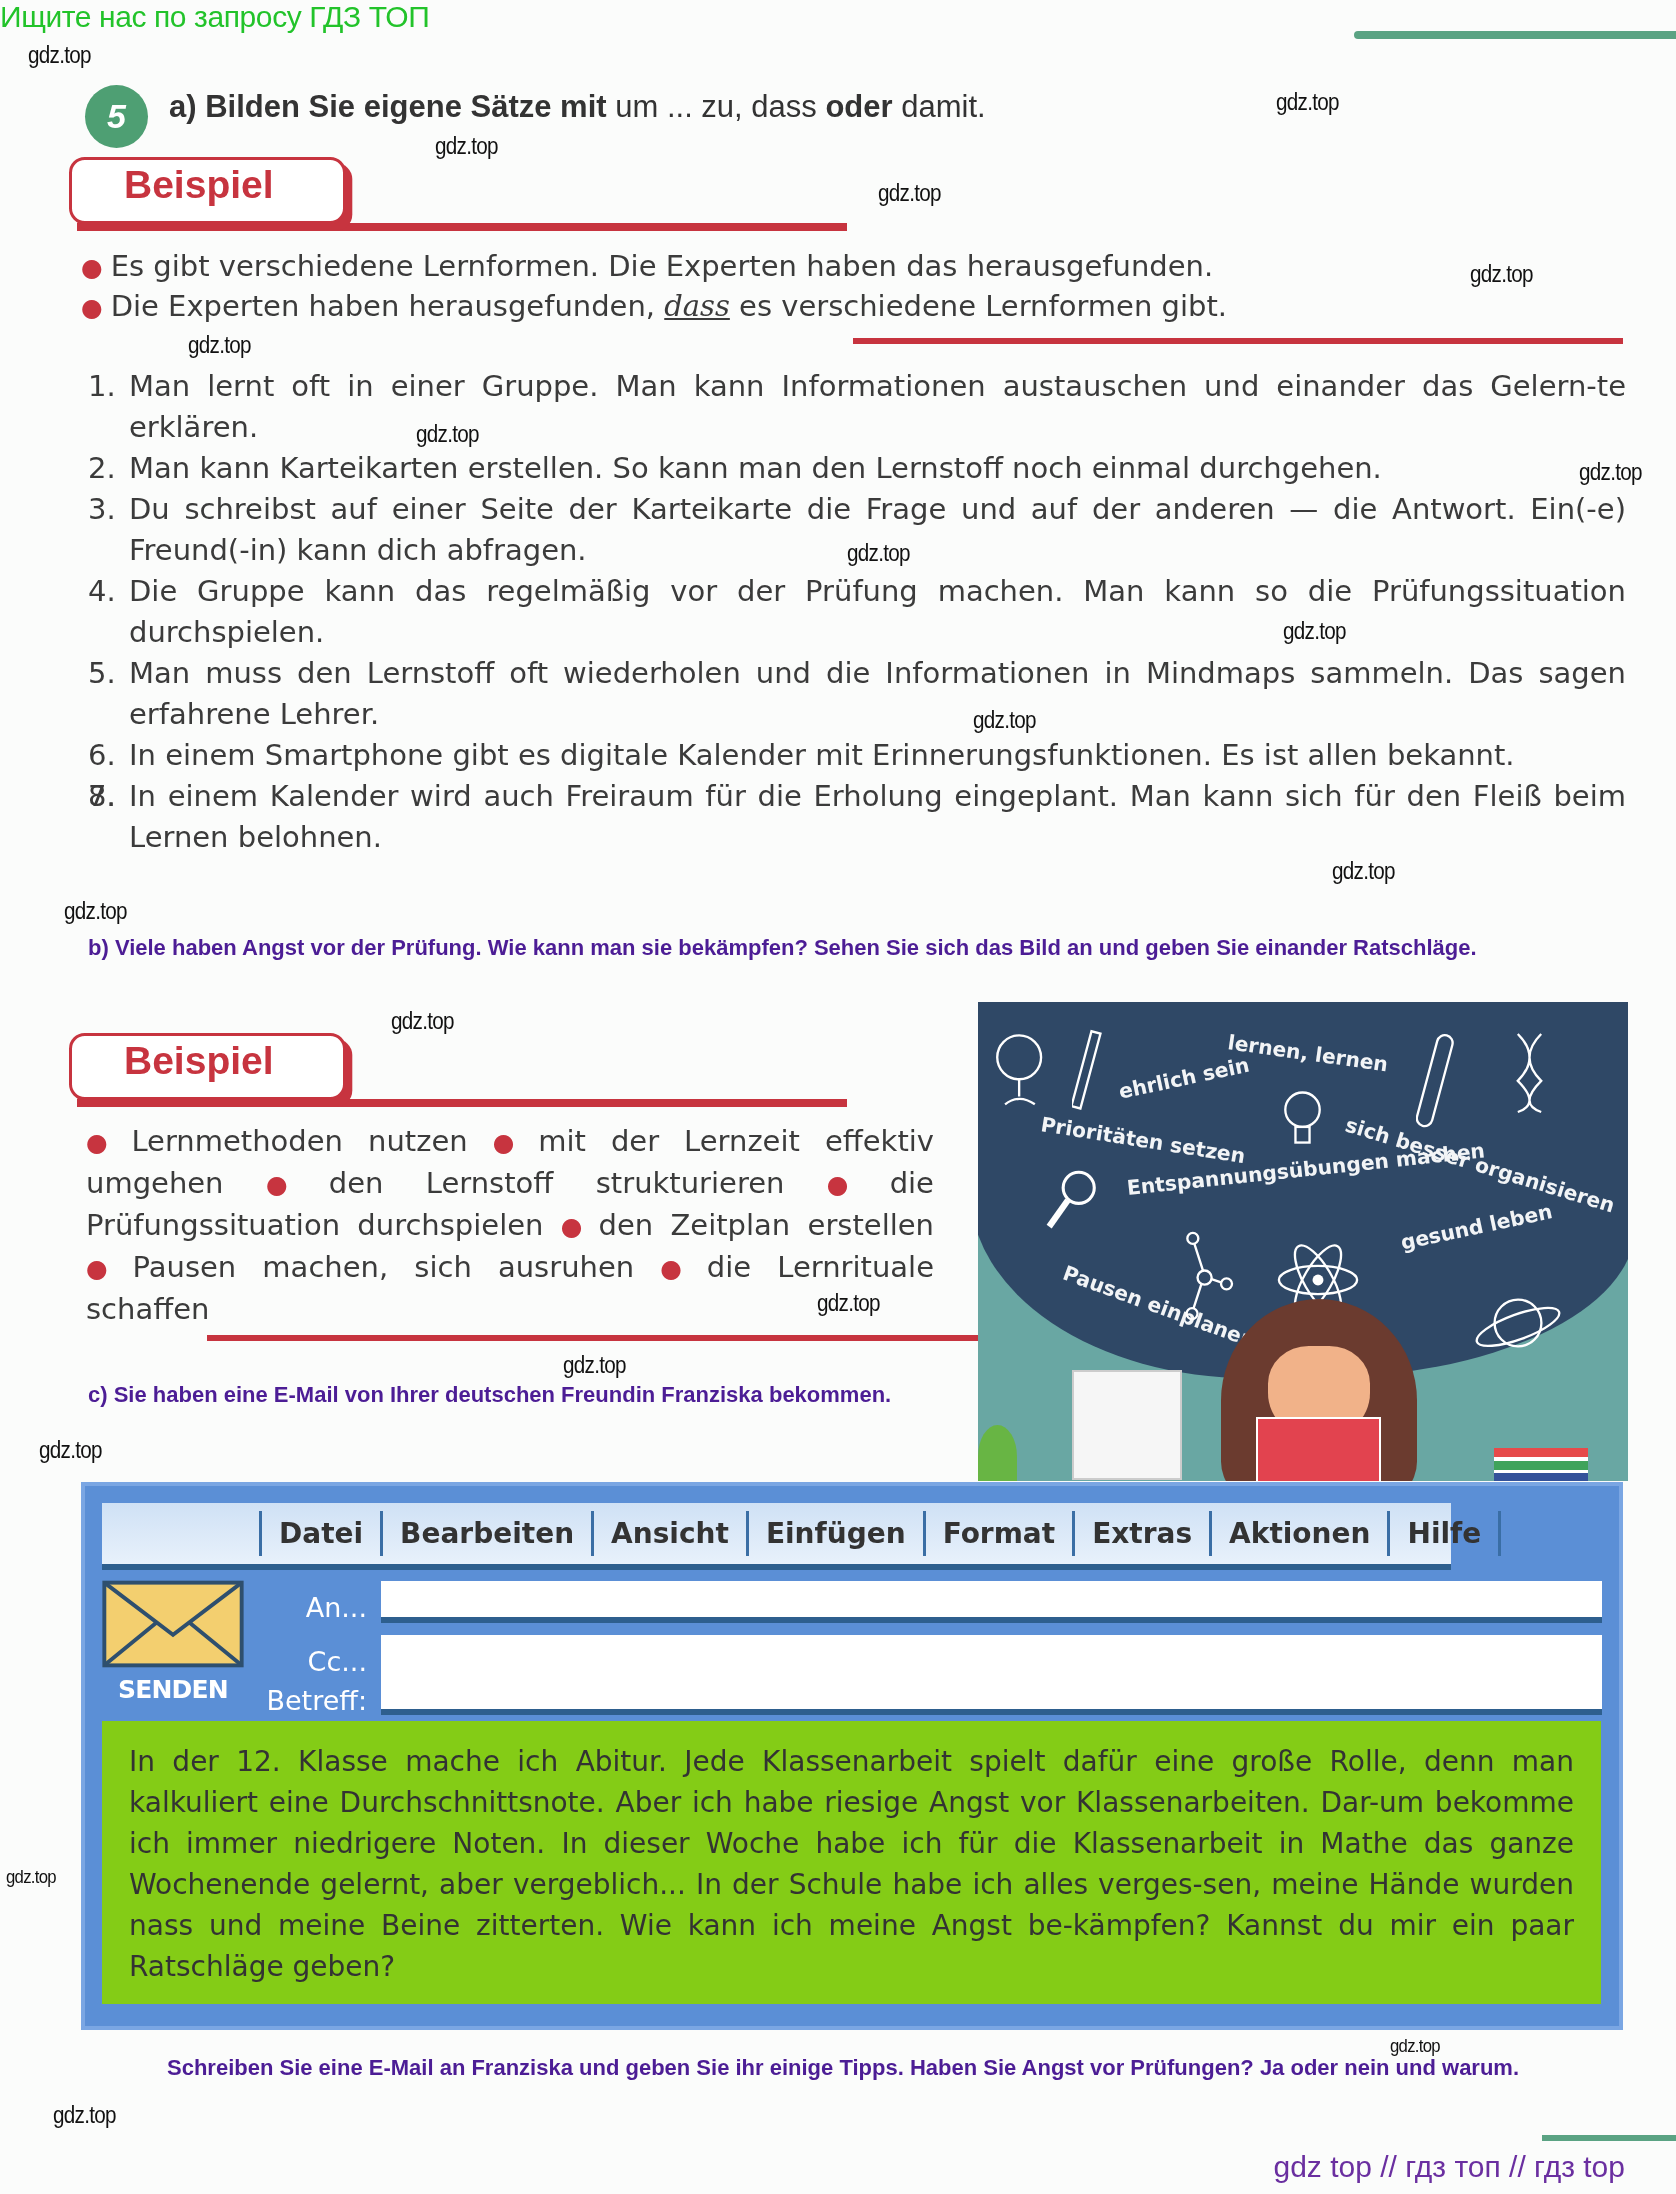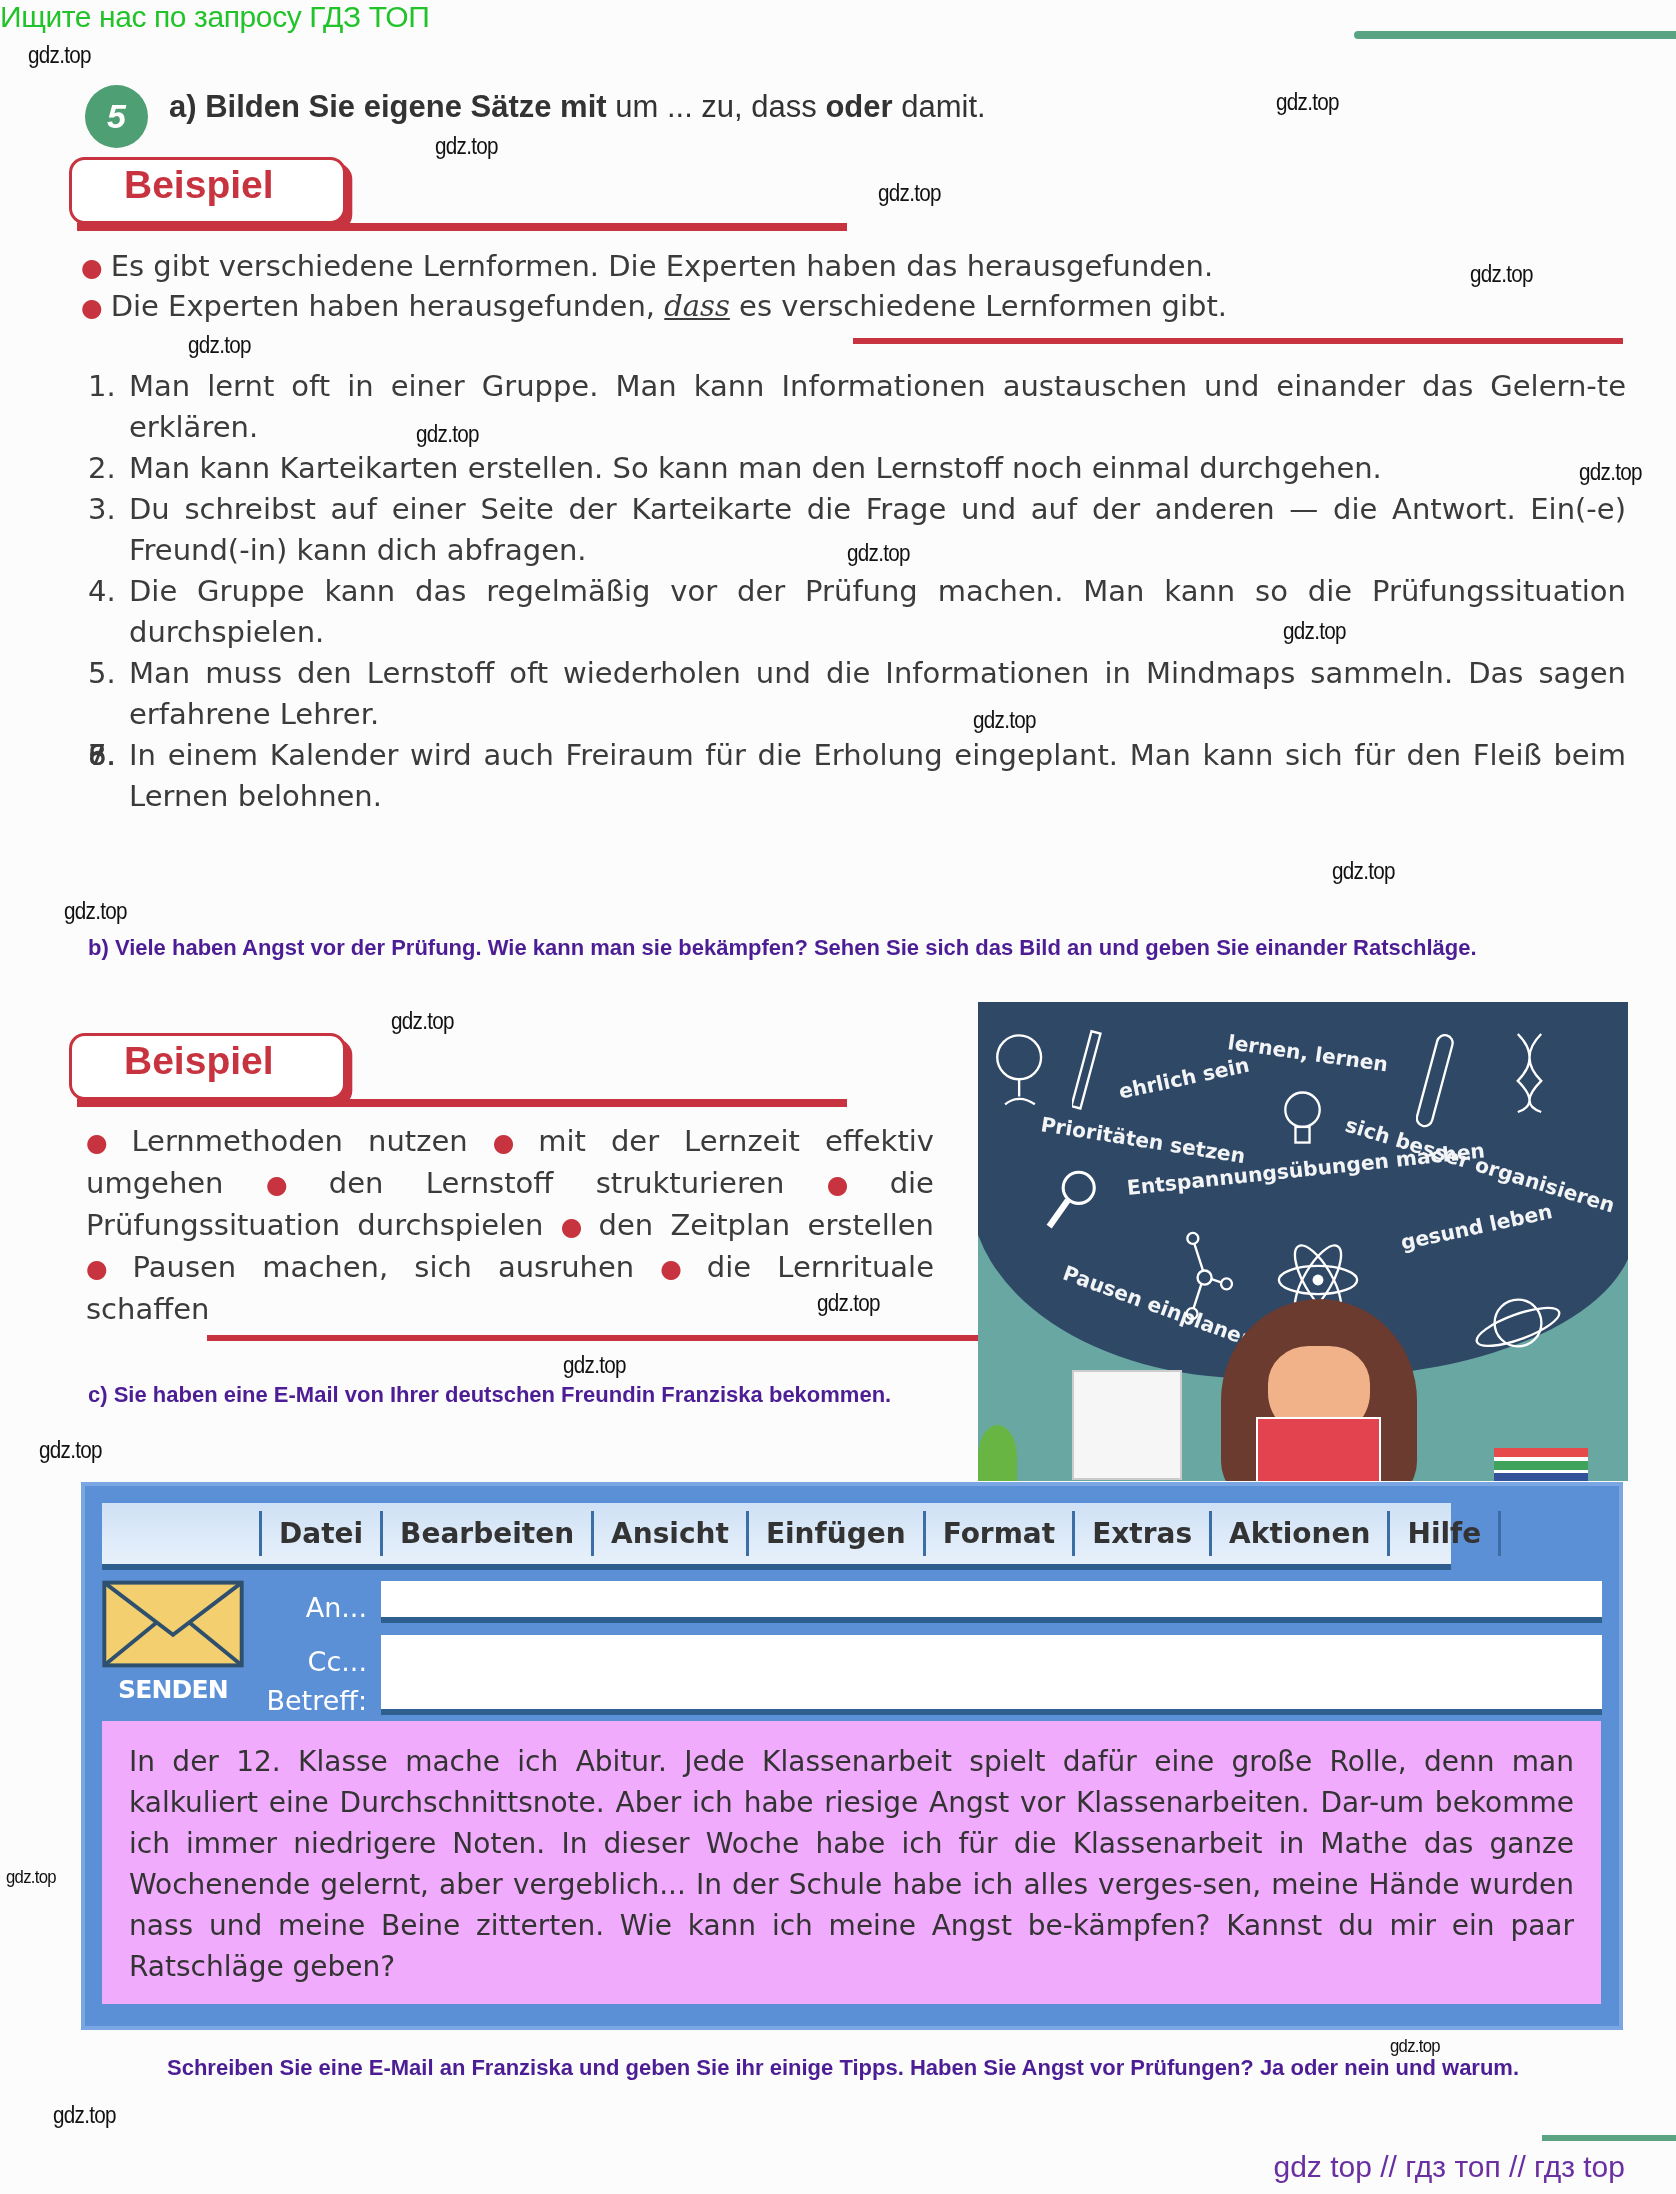--- a/index.html
+++ b/index.html
@@ -43,21 +43,21 @@
   .illus svg { position: absolute; }
 
   .mail { position: absolute; left: 81px; top: 1482px; width: 1542px; height: 548px; background: #5b8fd6; border: 4.7px solid #7aa6e3; }
   .mail .menubar { position: absolute; left: 17px; top: 17px; width: 1349px; height: 67px; background: linear-gradient(#cfe1f5, #e8f1fb); border-bottom: 6.3px solid #2e5f8e; display: flex; align-items: center; padding-left: 157px; }
   .mail .menu-item { font-family: "DejaVu Sans", sans-serif; font-weight: bold; font-size: 28px; color: #333; padding: 0 17px; border-left: 3.1px solid #3a6ea5; height: 45px; display: flex; align-items: center; }
   .mail .menu-item.last { border-right: 3.1px solid #3a6ea5; }
   .mail .envelope { position: absolute; left: 17px; top: 94px; width: 142px; height: 88px; }
   .mail .send-lbl { position: absolute; left: 17px; top: 189px; width: 142px; text-align: center; color: #fff; font-size: 25px; font-family: "DejaVu Sans", sans-serif; font-weight: bold; letter-spacing: -0.8px; }
   .mail .field-lbl { position: absolute; color: #fff; font-size: 27px; font-family: "DejaVu Sans", sans-serif; text-align: right; width: 110px; }
   .mail .field { position: absolute; left: 296px; width: 1221px; height: 42px; background: #fff; border-bottom: 6.3px solid #2e5f8e; }
-  .mail .body { position: absolute; left: 17px; top: 235px; width: 1499px; height: 283px; background: #f0abfc; padding: 20.3px 27px 0 27px; font-family: "DejaVu Sans", sans-serif; font-size: 28px; color: #333; line-height: 41px; text-align: justify; }
+  .mail .body { position: absolute; left: 17px; top: 235px; width: 1499px; height: 283px; background: #84cc16; padding: 20.3px 27px 0 27px; font-family: "DejaVu Sans", sans-serif; font-size: 28px; color: #333; line-height: 41px; text-align: justify; }
 
   .footer { position: absolute; left: 16px; top: 2150px; width: 1609px; text-align: right; font-family: "Liberation Sans", sans-serif; font-size: 30px; color: #6a2fa0; }
 </style>
 </head>
 <body>
 
 <div class="topbanner">Ищите нас по запросу ГДЗ ТОП</div>
 <div class="greenbar-top"></div>
 
 <span class="wm" style="left:28px;top:42px">gdz.top</span>
@@ -113,21 +113,21 @@
   <span>es verschiedene Lernformen gibt.</span>
 </div>
 <div class="redline" style="left:853px;top:338px;width:770px"></div>
 
 <ol class="numlist">
   <li><span class="num">1.</span><span>Man lernt oft in einer Gruppe. Man kann Informationen austauschen und einander das Gelern-te erklären.</span></li>
   <li><span class="num">2.</span><span>Man kann Karteikarten erstellen. So kann man den Lernstoff noch einmal durchgehen.</span></li>
   <li><span class="num">3.</span><span>Du schreibst auf einer Seite der Karteikarte die Frage und auf der anderen — die Antwort. Ein(-e) Freund(-in) kann dich abfragen.</span></li>
   <li><span class="num">4.</span><span>Die Gruppe kann das regelmäßig vor der Prüfung machen. Man kann so die Prüfungssituation durchspielen.</span></li>
   <li><span class="num">5.</span><span>Man muss den Lernstoff oft wiederholen und die Informationen in Mindmaps sammeln. Das sagen erfahrene Lehrer.</span></li>
-  <li><span class="num">6.</span></li>
+  <li><span class="num">6.</span><span>In einem Smartphone gibt es digitale Kalender mit Erinnerungsfunktionen. Es ist allen bekannt.</span></li>
   <li><span class="num">7.</span></li>
   <li><span class="num">8.</span><span>In einem Kalender wird auch Freiraum für die Erholung eingeplant. Man kann sich für den Fleiß beim Lernen belohnen.</span></li>
 </ol>
 
 <div class="boldq" style="left:88px;top:927px;width:1538px">b) Viele haben Angst vor der Prüfung. Wie kann man sie bekämpfen? Sehen Sie sich das Bild an und geben Sie einander Ratschläge.</div>
 
 <div class="beispiel" style="left:69px;top:1033px">
   <div class="rule" style="width:770px"></div>
   <div class="box"></div>
   <div class="lbl">Beispiel</div>

